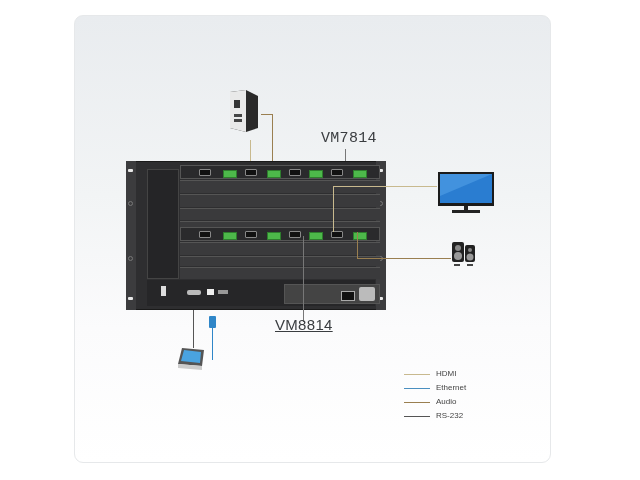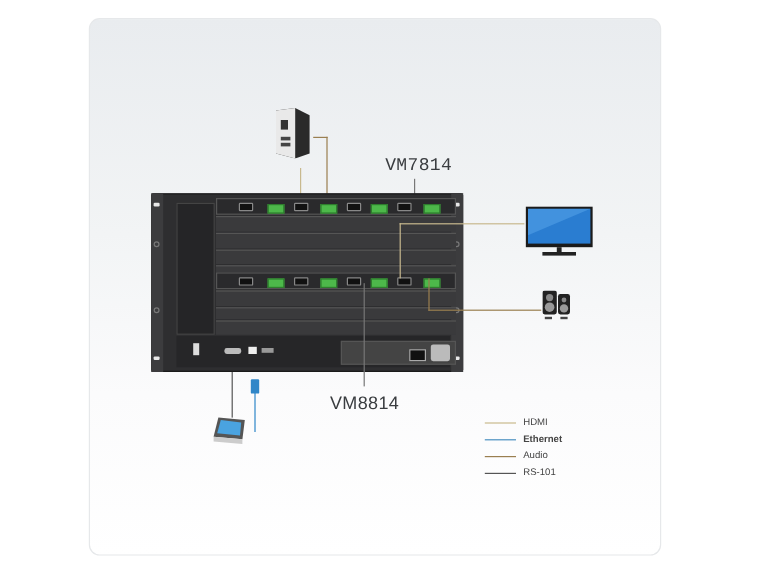--- a/index.html
+++ b/index.html
@@ -15,21 +15,21 @@
   .ear .hole{position:absolute;left:2px;width:5px;height:3px;background:#e8e8e8;border-radius:1px;}
   .ear .screw{position:absolute;left:2px;width:5px;height:5px;border:1px solid #777;border-radius:50%;box-sizing:border-box;}
   .leftbay{position:absolute;left:21px;top:8px;width:32px;height:110px;background:#252527;border:1px solid #444;box-sizing:border-box;}
   .cardslot{position:absolute;left:54px;width:200px;background:#3a3a3c;border-top:1px solid #555;box-sizing:border-box;}
   .ioslot{position:absolute;left:54px;width:200px;height:14px;background:#2a2a2c;border:1px solid #555;box-sizing:border-box;}
   .hdmi{position:absolute;top:3px;width:10px;height:5px;background:#111;border:1px solid #888;border-radius:1px;}
   .term{position:absolute;top:4px;width:12px;height:6px;background:#4db84a;border:1px solid #2e7d2d;}
   .bottom{position:absolute;left:21px;top:119px;width:228px;height:26px;background:#262628;}
   .psu{position:absolute;left:137px;top:4px;width:96px;height:20px;background:#444;border:1px solid #555;box-sizing:border-box;}
   .line{position:absolute;}
-  .legend-row{position:absolute;left:404px;height:12px;width:100px;}
+  .legend-row{position:absolute;left:404px;height:12px;width:100px;margin-top:22px;}
   .legend-line{position:absolute;left:0;top:5px;width:26px;height:1px;}
   .legend-text{position:absolute;left:32px;top:0;font-size:8px;color:#444;}
 </style>
 </head>
 <body>
 
 <div class="card"></div>
 
 <div class="abs" style="left:226px;top:88px;width:34px;height:44px;">
   <svg width="34" height="44" viewBox="0 0 34 44">
@@ -126,41 +126,41 @@
       <rect x="15" y="22" width="6" height="2" fill="#444"></rect>
   </svg>
 </div>
 
 <div class="line" style="left:333px;top:186px;width:104px;height:1px;background:#c8b98e;"></div>
 <div class="line" style="left:333px;top:186px;width:1px;height:46px;background:#c8b98e;"></div>
 <div class="line" style="left:357px;top:258px;width:94px;height:1px;background:#9a7f50;"></div>
 <div class="line" style="left:357px;top:232px;width:1px;height:27px;background:#9a7f50;"></div>
 
 <div class="line" style="left:303px;top:236px;width:1px;height:86px;background:#777;"></div>
-<div class="label" style="left:275px;top:328px;">VM8814</div>
+<div class="label" style="left:275px;top:316px;text-decoration:underline;">VM8814</div>
 
 <div class="line" style="left:193px;top:310px;width:1px;height:38px;background:#555;"></div>
 <div class="line" style="left:212px;top:325px;width:1px;height:35px;background:#2f86c8;"></div>
 <div class="abs" style="left:209px;top:316px;width:7px;height:12px;background:#2f86c8;border-radius:1px;"></div>
 <div class="abs" style="left:176px;top:346px;width:30px;height:26px;">
   <svg width="30" height="26" viewBox="0 0 30 26">
     <polygon points="6,2 28,4 26,20 2,18" fill="#555"></polygon>
     <polygon points="8,4 25,6 24,17 5,15" fill="#4aa3e0"></polygon>
     <polygon points="2,18 26,20 26,24 2,22" fill="#ccc"></polygon>
   </svg>
 </div>
 
 <div class="legend-row" style="top:347px;">
   <div class="legend-line" style="background:#c8b98e;"></div>
   <div class="legend-text">HDMI</div>
 </div>
-<div class="legend-row" style="top:361px;font-weight:bold;">
+<div class="legend-row" style="top:361px;">
   <div class="legend-line" style="background:#4a8fc0;"></div>
   <div class="legend-text">Ethernet</div>
 </div>
 <div class="legend-row" style="top:375px;">
   <div class="legend-line" style="background:#9a7f50;"></div>
   <div class="legend-text">Audio</div>
 </div>
 <div class="legend-row" style="top:389px;">
   <div class="legend-line" style="background:#555555;"></div>
-  <div class="legend-text">RS-101</div>
+  <div class="legend-text">RS-232</div>
 </div>
 
 </body></html>

